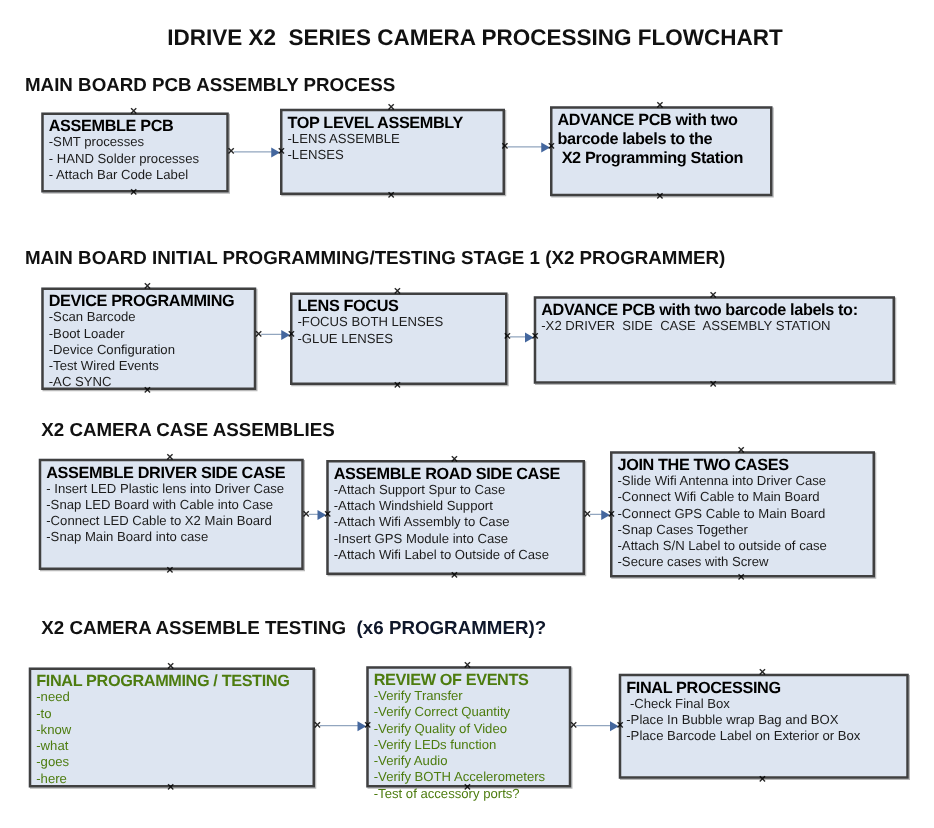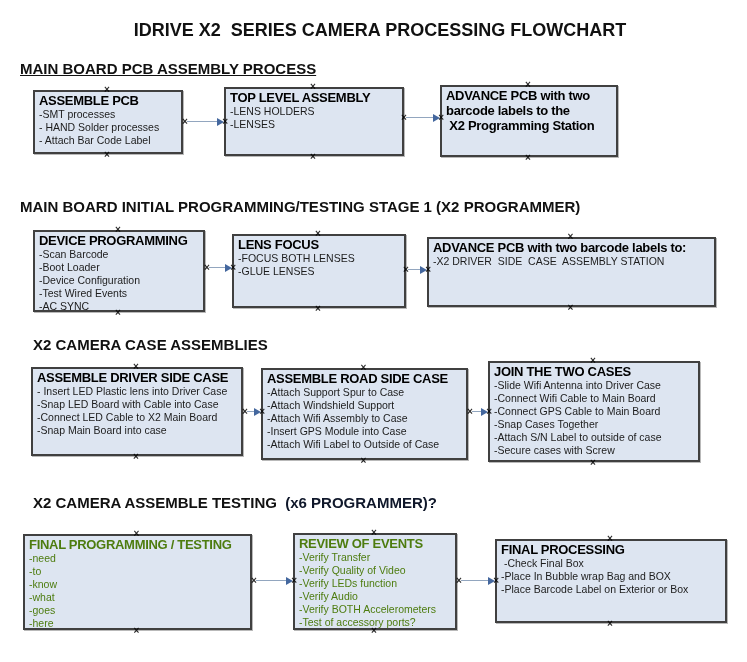--- a/index.html
+++ b/index.html
@@ -51,32 +51,32 @@
   .arrow-x{position:absolute;top:0;font-size:10px;line-height:11px;font-weight:bold;color:#000;opacity:0.85;}
   .arrow-x.start{left:-3px;}
   .arrow-x.end{right:-4px;}
 </style>
 </head>
 <body>
 
 <div id="canvas">
   <div class="main-title">IDRIVE X2  SERIES CAMERA PROCESSING FLOWCHART</div>
 
-<div class="section-header" style="left: 20px; top: 60px; text-decoration: underline;"><span>MAIN BOARD PCB ASSEMBLY PROCESS</span></div>
+<div class="section-header" style="left: 20px; top: 60px;"><span>MAIN BOARD PCB ASSEMBLY PROCESS</span></div>
     <div class="flow-box" style="left: 33px; top: 90px; width: 150px; height: 64px; background: rgb(221, 229, 241); border-color: rgb(64, 64, 64);">
       <div class="box-title">ASSEMBLE PCB</div>
       <div class="box-item">-SMT processes</div>
       <div class="box-item">- HAND Solder processes</div>
       <div class="box-item">- Attach Bar Code Label</div>
       <span class="handle top">×</span>
       <span class="handle bottom">×</span>
     </div>
     <div class="flow-box" style="left: 224px; top: 87px; width: 180px; height: 69px; background: rgb(221, 229, 241); border-color: rgb(64, 64, 64);">
       <div class="box-title">TOP LEVEL ASSEMBLY</div>
-      <div class="box-item">-LENS HOLDERS</div>
+      <div class="box-item">-LENS ASSEMBLE</div>
       <div class="box-item">-LENSES</div>
       <span class="handle top">×</span>
       <span class="handle bottom">×</span>
     </div>
     <div class="flow-box" style="left: 440px; top: 85px; width: 178px; height: 72px; background: rgb(221, 229, 241); border-color: rgb(64, 64, 64);">
       <div class="box-title">ADVANCE PCB with two barcode labels to the
  X2 Programming Station</div>
       <span class="handle top">×</span>
       <span class="handle bottom">×</span>
     </div>
@@ -179,20 +179,21 @@
       <div class="box-item">-know</div>
       <div class="box-item">-what</div>
       <div class="box-item">-goes</div>
       <div class="box-item">-here</div>
       <span class="handle top">×</span>
       <span class="handle bottom">×</span>
     </div>
     <div class="flow-box red" style="left: 293px; top: 533px; width: 164px; height: 97px; background: rgb(221, 229, 241); border-color: rgb(64, 64, 64);">
       <div class="box-title">REVIEW OF EVENTS</div>
       <div class="box-item">-Verify Transfer</div>
+      <div class="box-item">-Verify Correct Quantity</div>
       <div class="box-item">-Verify Quality of Video</div>
       <div class="box-item">-Verify LEDs function</div>
       <div class="box-item">-Verify Audio</div>
       <div class="box-item">-Verify BOTH Accelerometers</div>
       <div class="box-item">-Test of accessory ports?</div>
       <span class="handle top">×</span>
       <span class="handle bottom">×</span>
     </div>
     <div class="flow-box" style="left: 495px; top: 539px; width: 232px; height: 84px; background: rgb(221, 229, 241); border-color: rgb(64, 64, 64);">
       <div class="box-title">FINAL PROCESSING</div>

